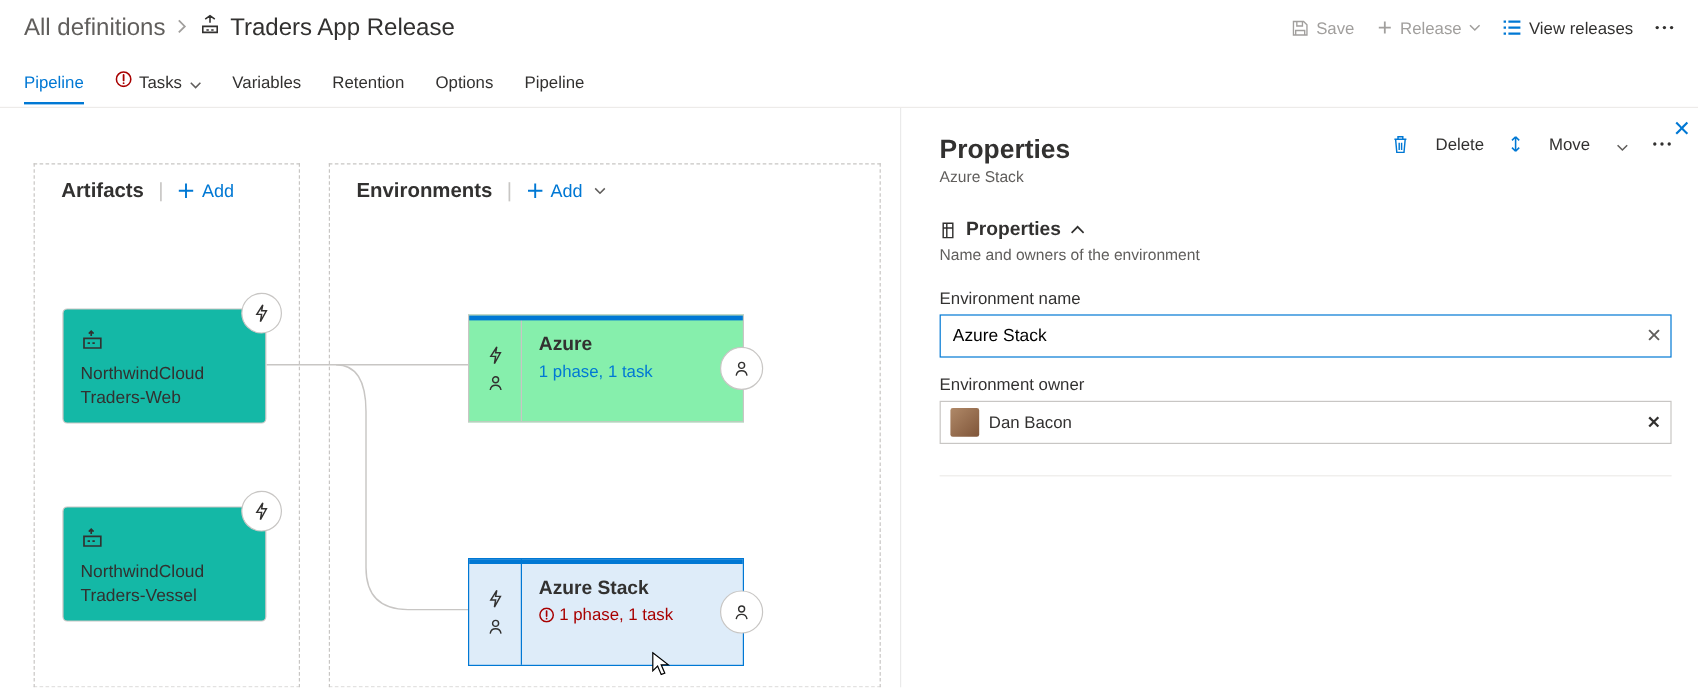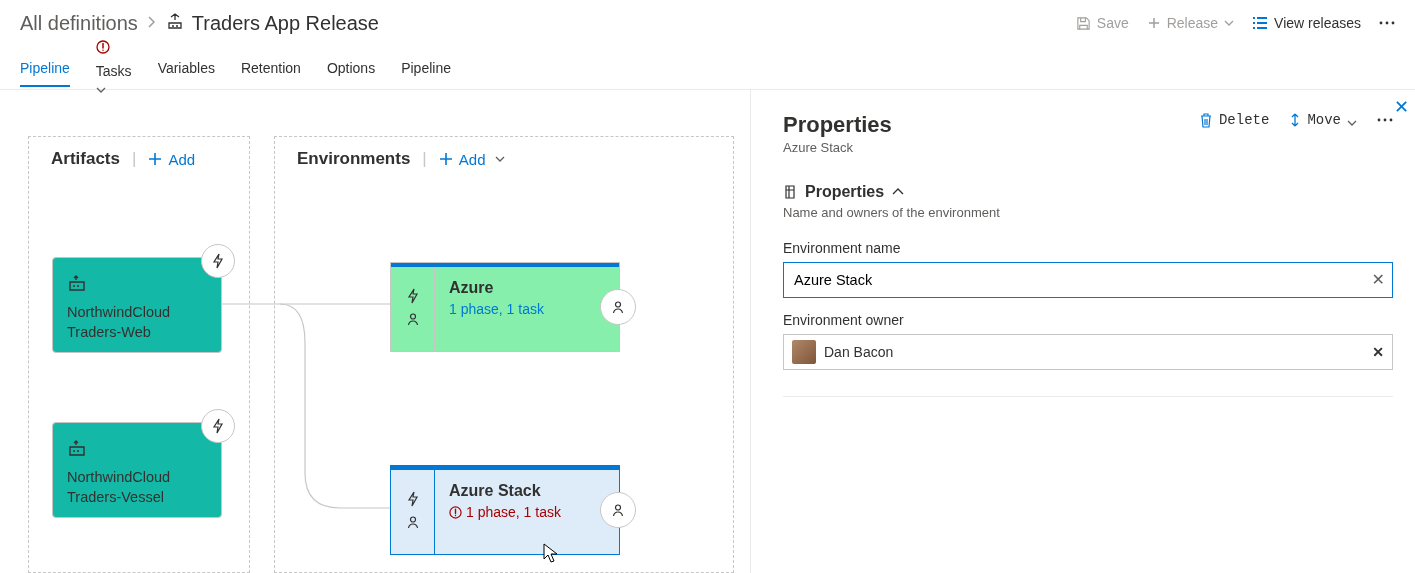--- a/index.html
+++ b/index.html
@@ -46,21 +46,21 @@
     gap: 26px;
     padding: 0 20px;
     border-bottom: 1px solid #edebe9;
     height: 44px;
   }
   .tabs .tab { cursor:pointer; color:#323130; padding: 10px 0; position:relative;}
   .tabs .tab.active { color:#0078d4; }
   .tabs .tab.active::after {
     content:""; position:absolute; left:0; right:0; bottom:-1px; height:2px; background:#0078d4;
   }
-  .tabs .tab.tasks { display:flex; align-items:flex-start; gap:6px; color:#323130;flex-direction:column;}
+  .tabs .tab.tasks { display:flex; align-items:flex-end; gap:6px; color:#323130;}
   .tabs .err-icon { color:#a80000; }
   .main {
     display:flex;
     height: calc(100% - 90px);
   }
   .canvas {
     flex: 0 0 750px;
     padding: 48px 0 0 28px;
     position:relative;
     overflow:hidden;
@@ -142,21 +142,21 @@
   }
   .connector {
     position:absolute; stroke:#c8c6c4; fill:none; stroke-width:1.2;
   }
   .panel h2 { margin:0; font-size:22px; font-weight:600;}
   .panel .sub { font-size:13px; color:#605e5c; margin-top:2px;}
   .panel-actions {
     position:absolute; top:22px; right:22px;
     display:flex; align-items:center; gap:20px; color:#323130;
   }
-  .panel-actions .act { display:flex; align-items:flex-end; gap:6px; cursor:pointer;font-family:Liberation Mono, monospace;}
+  .panel-actions .act { display:flex; align-items:flex-end; gap:22px; cursor:pointer;}
   .panel-actions .act svg { color:#0078d4;}
   .props-head {
     margin-top:28px; display:flex; align-items:center; gap:8px;
     font-size:16px; font-weight:700; cursor:pointer;
   }
   .props-desc { font-size:13px; color:#605e5c; margin-top:4px;}
   .field-label { font-size:14px; color:#323130; margin-top:20px; margin-bottom:6px;}
   .text-input {
     width:100%; height:36px; border:1px solid #0078d4;
     padding:0 34px 0 10px; font-size:14.5px; font-family:inherit;

